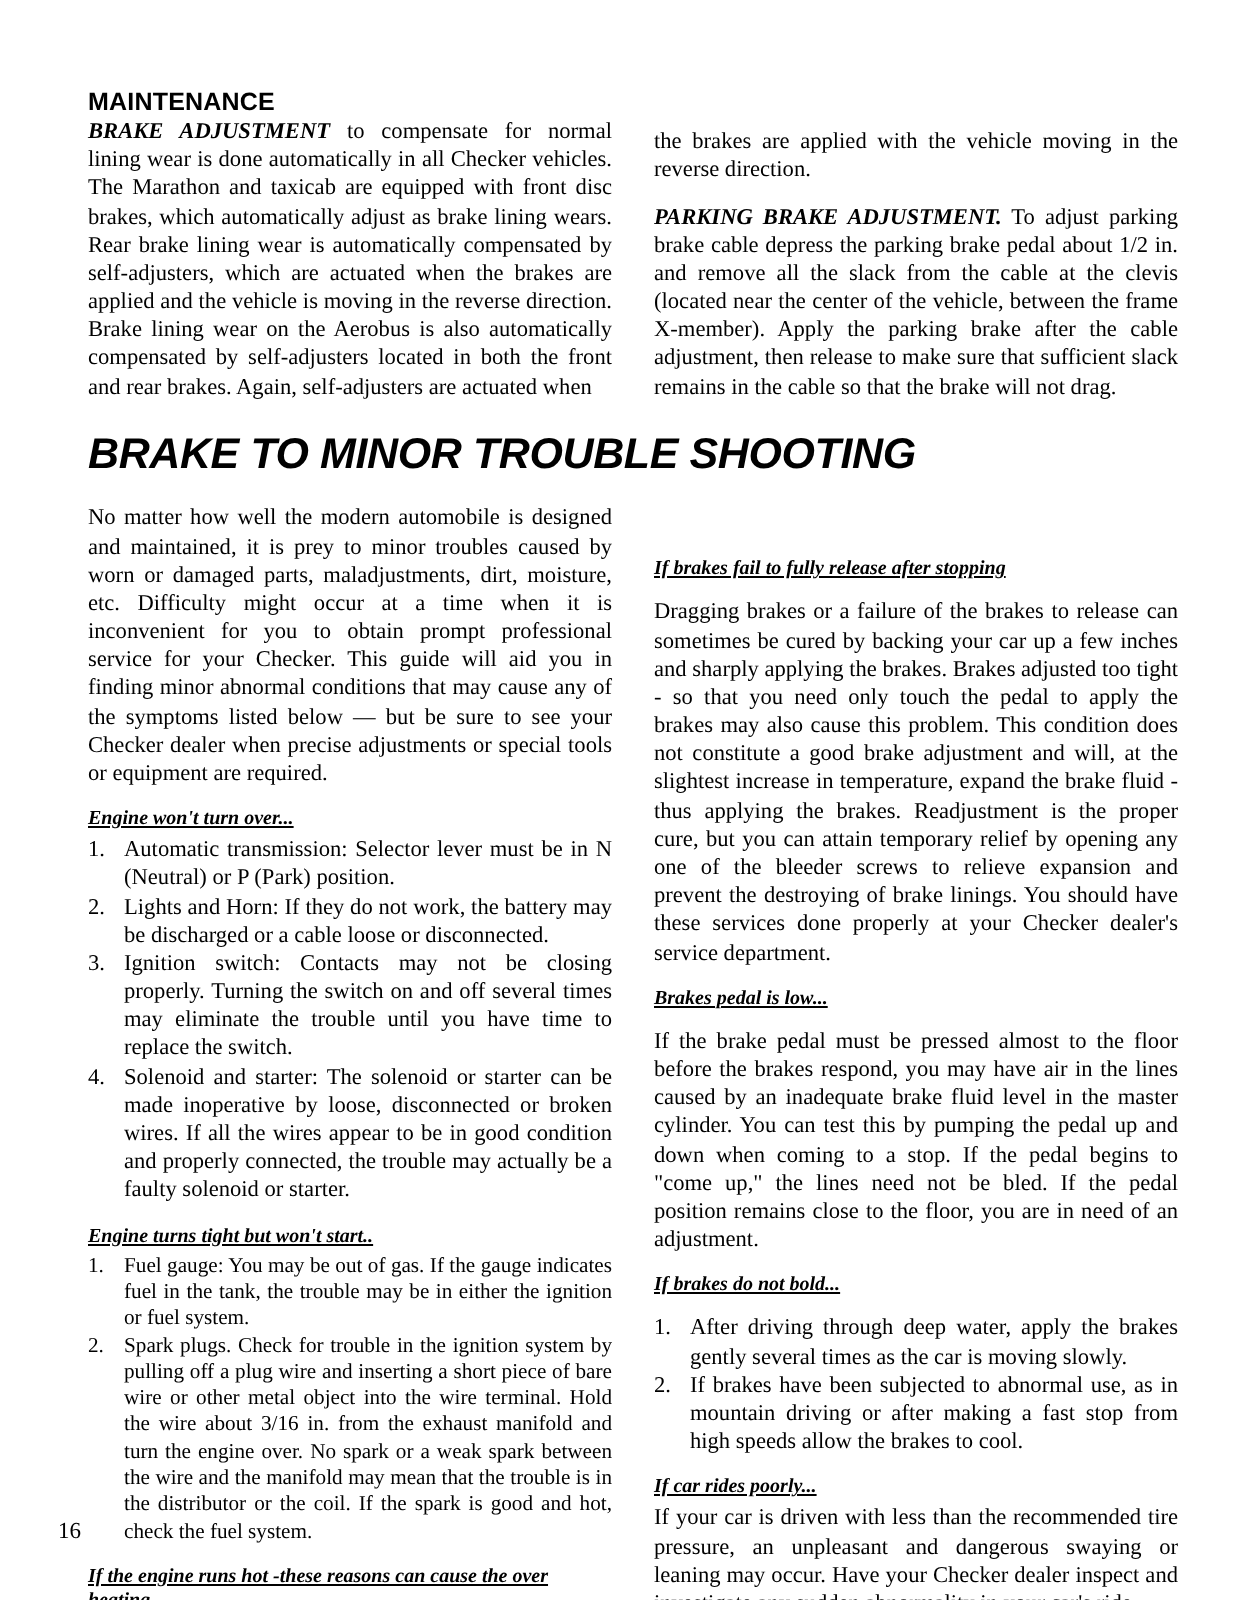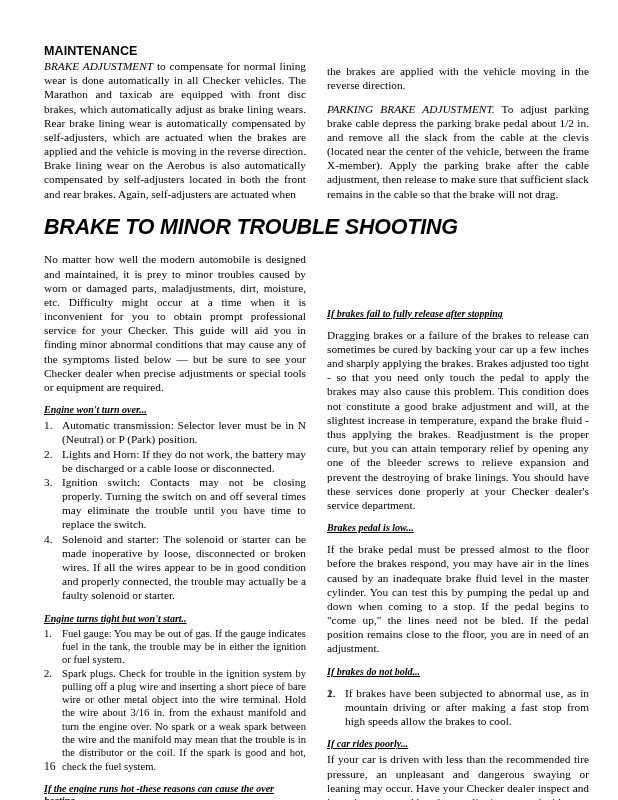--- a/index.html
+++ b/index.html
@@ -61,21 +61,21 @@
     line-height: 1.255;
     margin: 0 0 9px 0;
     text-align: justify;
     text-justify: inter-word;
     hyphens: none;
   }
   p.body:last-child { margin-bottom: 0; }
 
   .run-in {
     font-style: italic;
-    font-weight: normal;
+    font-weight: bold;
   }
 
   h3.sub {
     font-size: 10px;
     font-style: italic;
     font-weight: bold;
     line-height: 1.22;
     margin: 10px 0 2px 0;
     text-align: left;
     text-decoration: underline;
@@ -106,21 +106,21 @@
   }
 
   
   .smaller, .smaller ol.numlist, .smaller p.body {
     font-size: 10.6px;
   }
 
   
   .folio {
     position: absolute;
-    left: 44px;
+    left: 29px;
     bottom: 28px;
     font-size: 11.5px;
     line-height: 1;
   }
 </style>
 </head>
 <body>
 
 <div class="page">
 
@@ -169,21 +169,21 @@
     <div class="col">
 
       <h3 class="sub first spaced">If brakes fail to fully release after stopping</h3>
       <p class="body">Dragging brakes or a failure of the brakes to release can sometimes be cured by backing your car up a few inches and sharply applying the brakes. Brakes adjusted too tight - so that you need only touch the pedal to apply the brakes may also cause this problem. This condition does not constitute a good brake adjustment and will, at the slightest increase in temperature, expand the brake fluid - thus applying the brakes. Readjustment is the proper cure, but you can attain temporary relief by opening any one of the bleeder screws to relieve expansion and prevent the destroying of brake linings. You should have these services done properly at your Checker dealer's service department.</p>
 
       <h3 class="sub spaced">Brakes pedal is low...</h3>
       <p class="body">If the brake pedal must be pressed almost to the floor before the brakes respond, you may have air in the lines caused by an inadequate brake fluid level in the master cylinder. You can test this by pumping the pedal up and down when coming to a stop. If the pedal begins to "come up," the lines need not be bled. If the pedal position remains close to the floor, you are in need of an adjustment.</p>
 
       <h3 class="sub spaced">If brakes do not bold...</h3>
       <ol class="numlist">
-        <li><span class="num">1.</span></li>
+        <li><span class="num">1.</span><span>After driving through deep water, apply the brakes gently several times as the car is moving slowly.</span></li>
         <li><span class="num">2.</span><span>If brakes have been subjected to abnormal use, as in mountain driving or after making a fast stop from high speeds allow the brakes to cool.</span></li>
       </ol>
 
       <h3 class="sub">If car rides poorly...</h3>
       <p class="body">If your car is driven with less than the recommended tire pressure, an unpleasant and dangerous swaying or leaning may occur. Have your Checker dealer inspect and investigate any sudden abnormality in your car's ride.</p>
 
     </div>
 
   </div>
 

